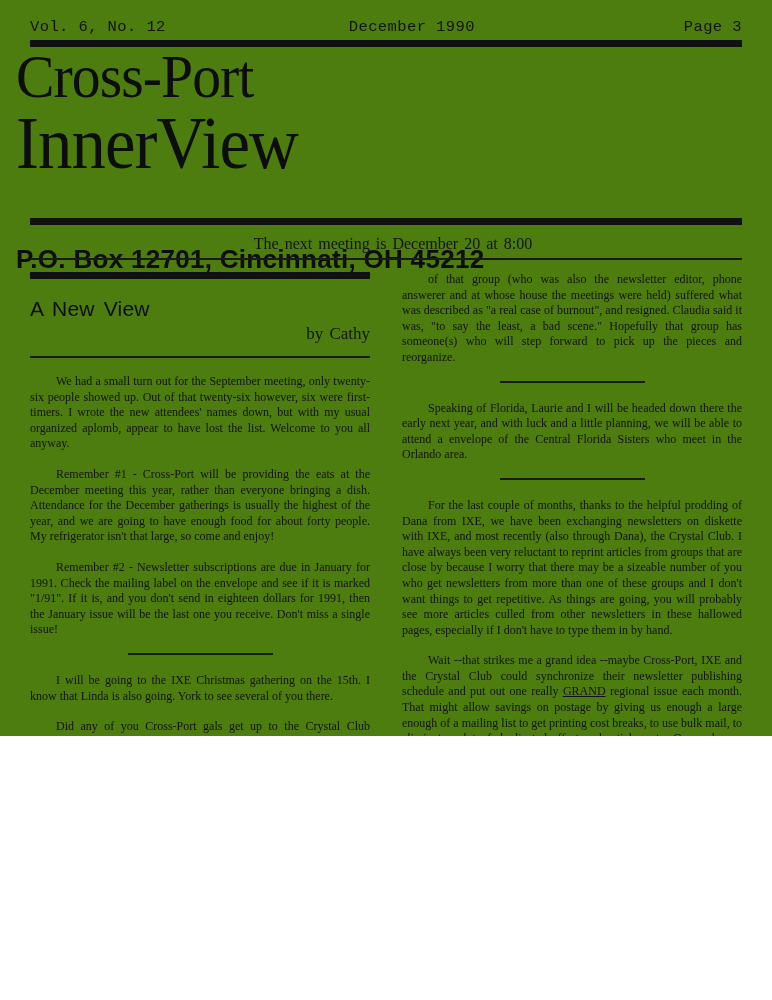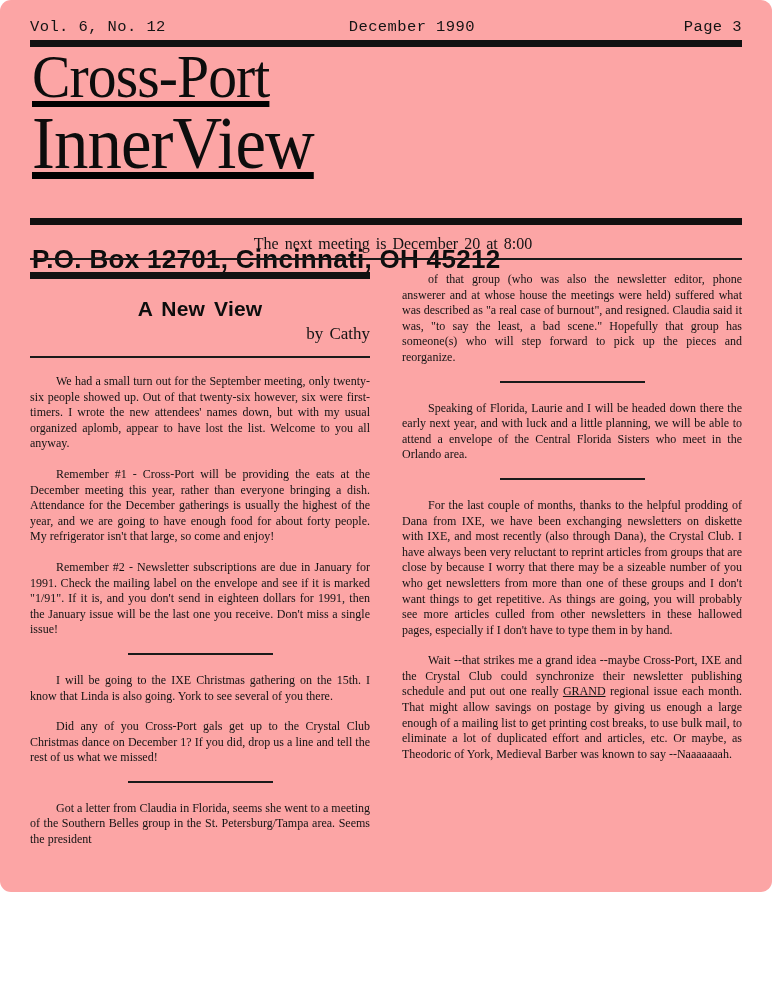--- a/index.html
+++ b/index.html
@@ -7,25 +7,24 @@
     margin: 0;
     padding: 0;
     background: #ffffff;
   }
   body {
     font-family: "Liberation Serif", serif;
   }
   .page {
     position: relative;
     width: 772px;
-    height: 892px;
-    background: #fca5a5;
+    height: 736px;
+    background: #4d7c0f;
     overflow: hidden;
     box-sizing: border-box;
-    border-radius: 11px;
   }
 
   
   .folio {
     position: absolute;
     left: 30px;
     top: 18px;
     width: 712px;
     display: flex;
     justify-content: space-between;
@@ -49,24 +48,23 @@
     position: absolute;
     left: 30px;
     width: 712px;
     height: 2px;
     background: #1a1a1a;
   }
 
   
   .masthead {
     position: absolute;
-    left: 32px;
+    left: 16px;
     top: 48px;
     width: 700px;
-    text-decoration: underline;
   }
   .mast-line {
     font-family: "Liberation Serif", serif;
     font-weight: 400;
     color: #0d0d0d;
     line-height: 0.92;
     letter-spacing: -1px;
   }
   .mast-line1 {
     font-size: 62px;
@@ -118,23 +116,23 @@
     width: 340px;
     position: relative;
   }
 
   .headline-bar {
     height: 7px;
     background: #111;
     margin-bottom: 18px;
   }
   .headline {
-    text-align: center;
+    text-align: left;
     font-family: "Liberation Sans", sans-serif;
-    font-weight: bold;
+    font-weight: normal;
     font-size: 21px;
     letter-spacing: 0.2px;
     color: #0d0d0d;
     word-spacing: 3px;
   }
   .byline {
     text-align: right;
     font-family: "Liberation Serif", serif;
     font-size: 17px;
     color: #141414;

